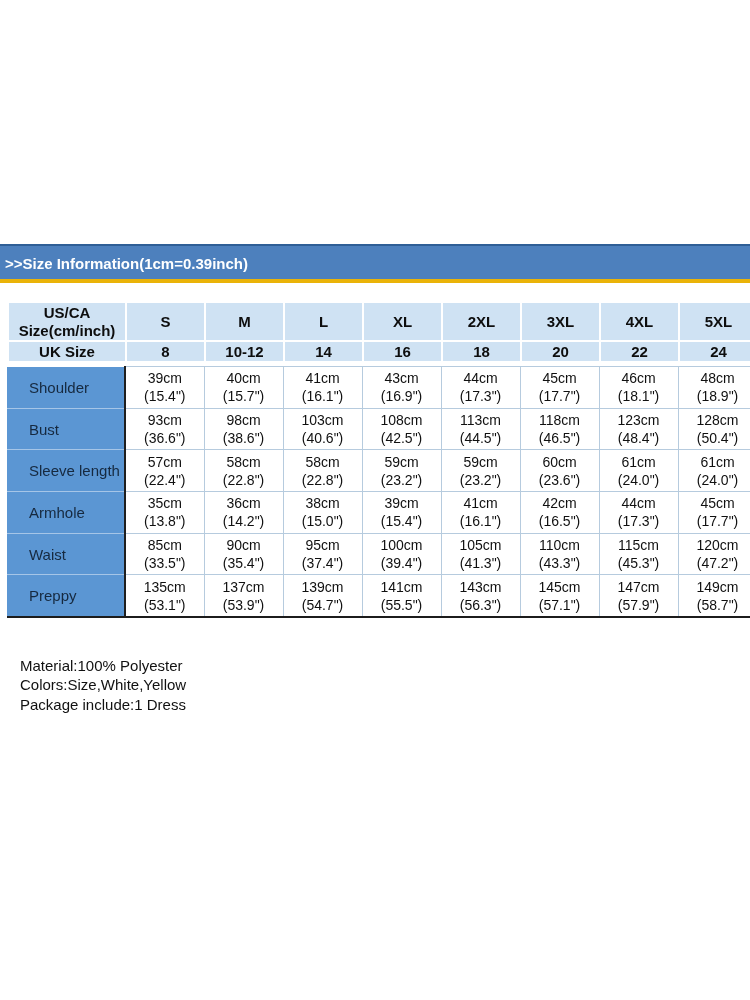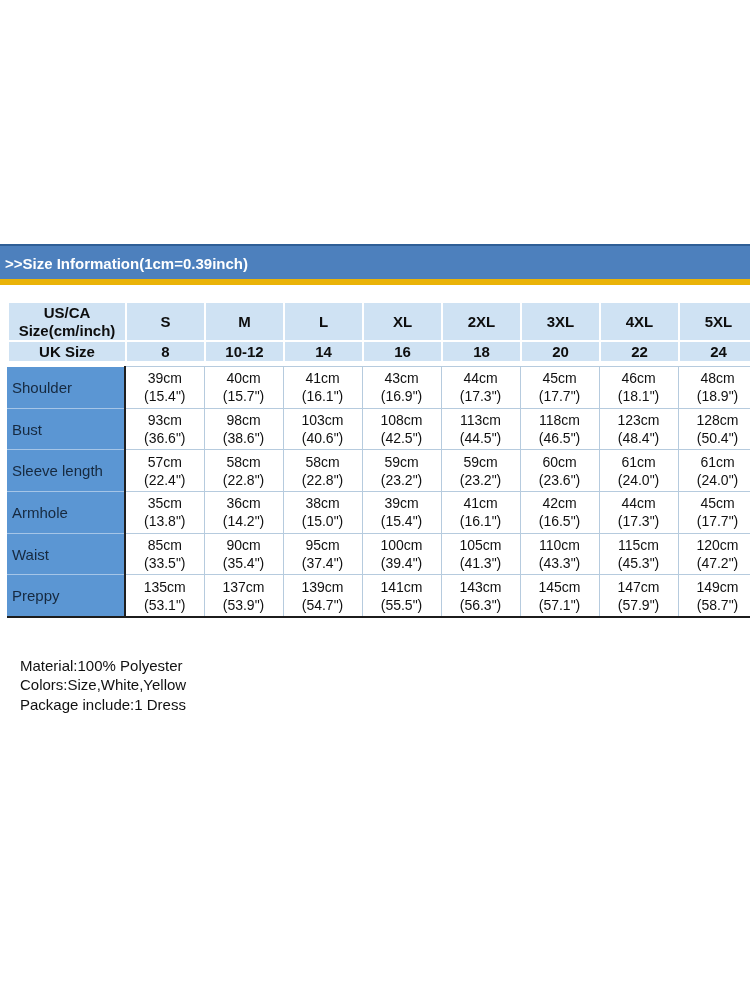--- a/index.html
+++ b/index.html
@@ -14,21 +14,21 @@
 
   
   .banner {
     position: absolute;
     left: 0;
     top: 244px;
     width: 750px;
     box-sizing: border-box;
     background: #4d80bd;
     border-top: 2px solid #2f5f96;
-    border-bottom: 6px solid #eab308;
+    border-bottom: 4px solid #eab308;
     color: #ffffff;
     font-weight: bold;
     font-size: 15px;
     padding: 8px 4px 5px 5px;
   }
   .banner .bline { line-height: 20px; white-space: nowrap; }
 
   
   .tablewrap {
     position: absolute;
@@ -58,21 +58,21 @@
 
   
   .body-table { margin-top: 3px; border-bottom: 2px solid #1c1c1c; }
   .body-table td { padding: 0; vertical-align: middle; }
   .body-table td.lcell {
     background: #5b96d3;
     border-right: 2px solid #1f1f1f;
     border-top: 1px solid rgba(255,255,255,0.45);
     font-size: 15px;
     color: #16293f;
-    padding-left: 5px;
+    padding-left: 22px;
     text-align: left;
   }
   .body-table tr:first-child td.lcell { border-top: none; }
   .body-table td.dcell {
     background: #ffffff;
     border: 1px solid #b6cbde;
     text-align: center;
     font-size: 14px;
     color: #101010;
     line-height: 18px;

